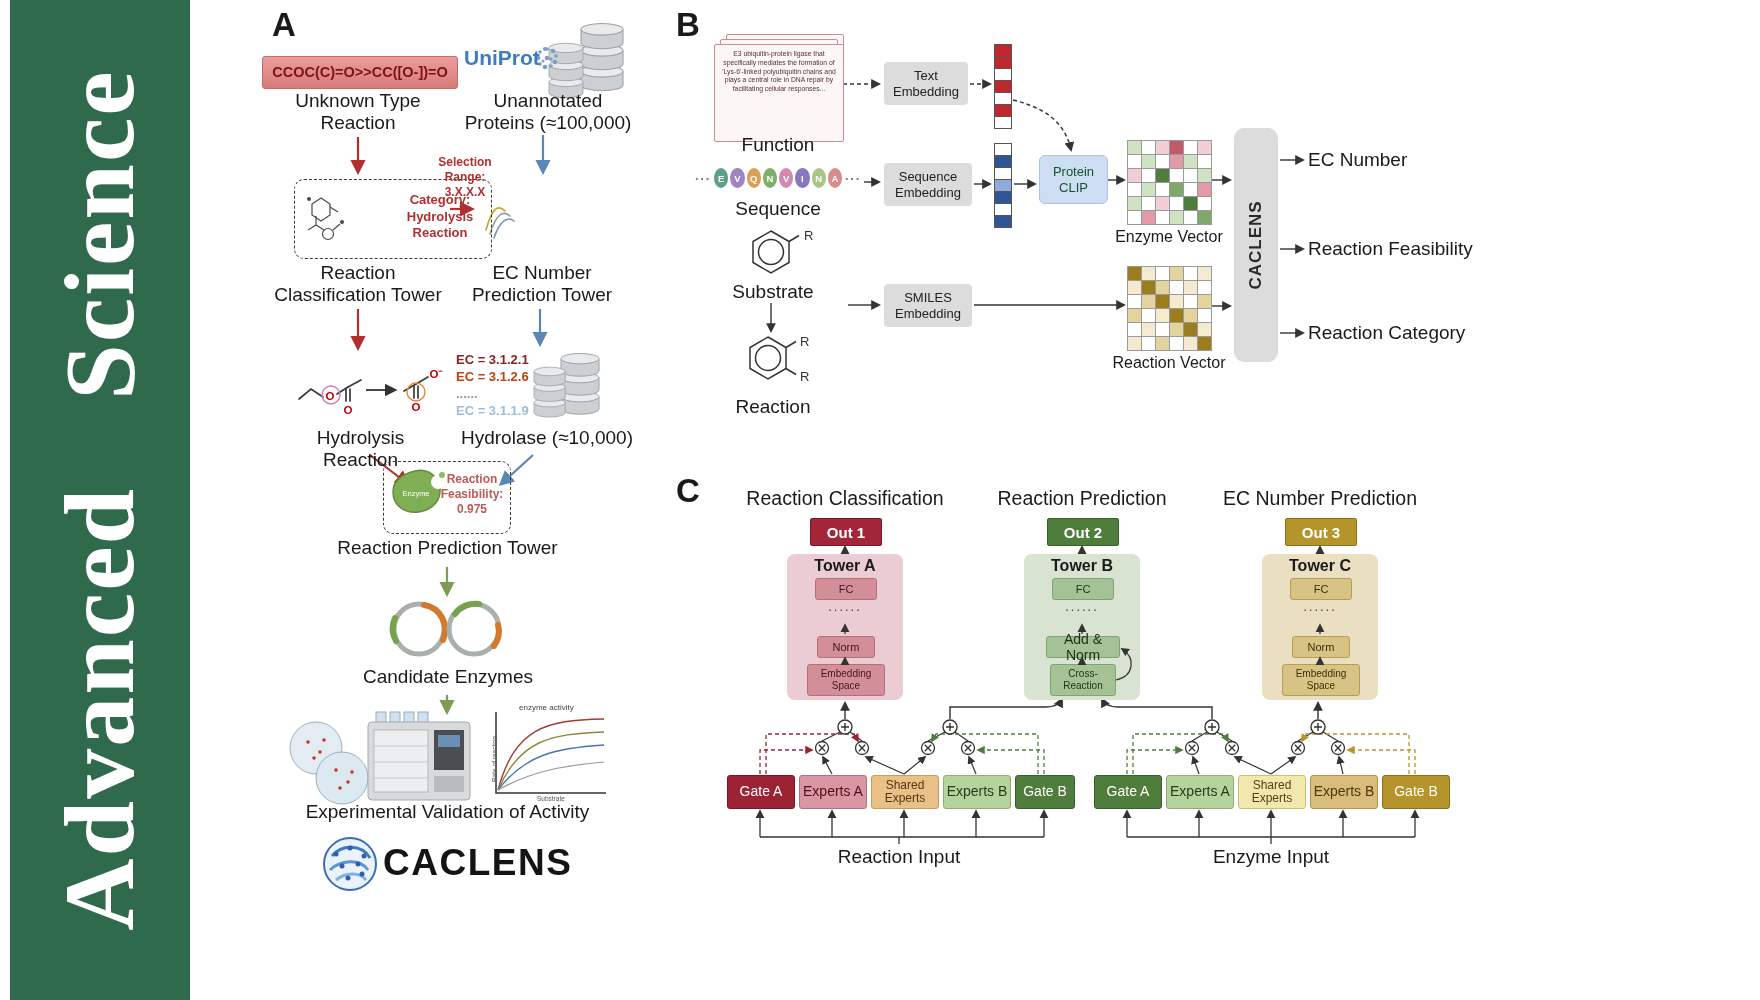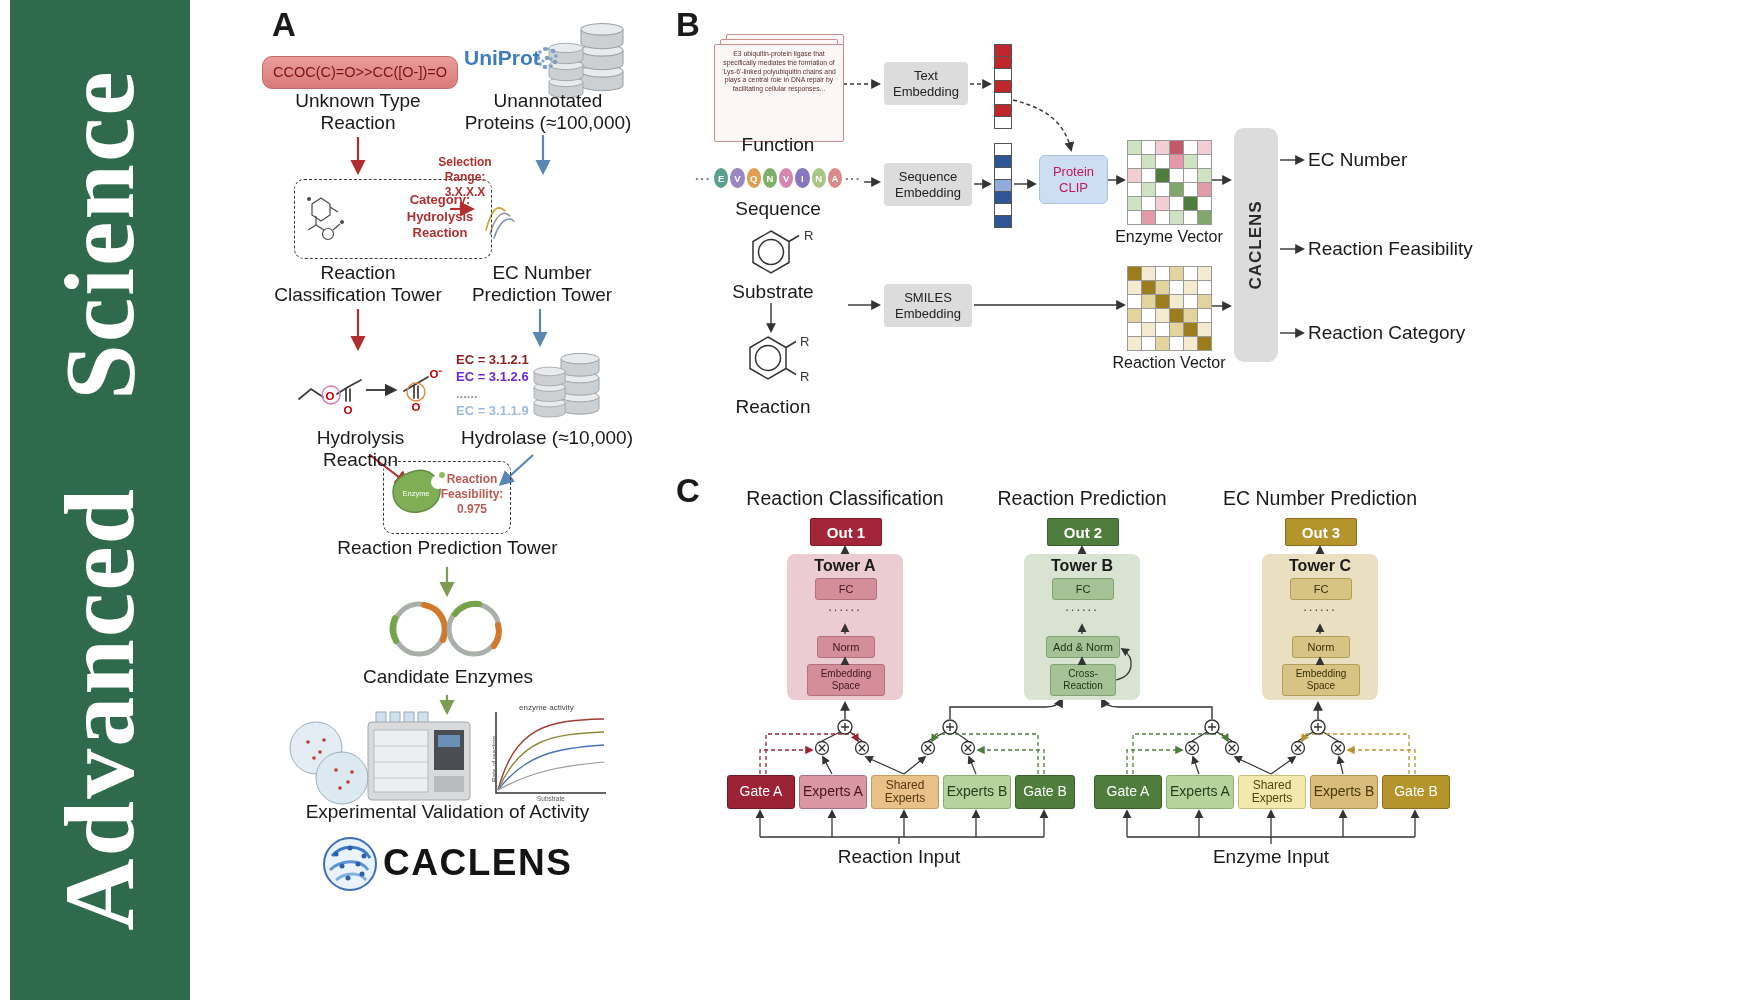--- a/index.html
+++ b/index.html
@@ -11,41 +11,41 @@
   #banner{position:absolute;left:10px;top:0;width:180px;height:1000px;background:#2f6a4d;}
   #banner .vtext{position:absolute;left:-410px;top:410px;width:1000px;height:180px;
     transform:rotate(-90deg);text-align:center;line-height:180px;
     font-family:"Liberation Serif",serif;font-weight:700;font-size:100px;color:#ffffff;
     letter-spacing:2px;word-spacing:60px;white-space:nowrap;}
   
   .big{font-size:19px;line-height:22px;text-align:center;white-space:pre-line;}
   .panel-letter{font-size:33px;font-weight:700;}
   
   .smiles-box{width:194px;height:31px;background:linear-gradient(#ec9c9c,#d97a7a);
-    border:1px solid #c46a6a;border-radius:10px;color:#7c1313;font-weight:400;font-size:14.5px;
+    border:1px solid #c46a6a;border-radius:3px;color:#7c1313;font-weight:700;font-size:14.5px;
     text-align:center;line-height:31px;}
   .uniprot-row{display:flex;align-items:center;gap:4px;}
   .uniprot-text{color:#3d7dbf;font-weight:700;font-size:21px;}
   .dashed-box{border:1.6px dashed #3a3a3a;border-radius:10px;}
   .cat-text{font-size:13px;line-height:16.5px;color:#b03030;font-weight:600;text-align:center;white-space:pre-line;}
   .ecr-text{font-size:13px;line-height:16.5px;color:#3a6ea8;font-weight:600;text-align:center;white-space:pre-line;}
   .sel-text{font-size:12px;line-height:15px;color:#b03030;font-weight:600;text-align:center;white-space:pre-line;}
   .feas-text{font-size:12px;line-height:15px;color:#bb5a55;font-weight:600;text-align:center;white-space:pre-line;}
   .eclist div{font-size:13px;line-height:17px;font-weight:600;}
-  .ec1{color:#8b2020;} .ec2{color:#6d28d9;} .ec3{color:#9a9a9a;} .ec4{color:#9fbcd8;}
+  .ec1{color:#8b2020;} .ec2{color:#c2410c;} .ec3{color:#9a9a9a;} .ec4{color:#9fbcd8;}
   .caclens-word{font-size:37px;font-weight:800;letter-spacing:1.5px;color:#141414;}
   .tt{font-size:8px;color:#444;}
   .ttx{font-size:6.5px;color:#555;}
   
   .card{position:absolute;background:#fdf6f6;border:1.5px solid #c98f8f;border-radius:2px;}
   .card-front{padding:5px 6px;font-size:6.8px;line-height:8.8px;color:#5a3030;text-align:center;}
   .gray-box{background:#dcdcdc;border-radius:4px;display:flex;align-items:center;justify-content:center;
     text-align:center;font-size:13px;line-height:16px;font-weight:500;white-space:pre-line;color:#222;}
   .clip-box{background:#cdddf2;border:1px solid #aac3e2;border-radius:6px;display:flex;align-items:center;
-    justify-content:center;text-align:center;font-size:13px;line-height:16px;font-weight:500;white-space:pre-line;color:#be185d;}
+    justify-content:center;text-align:center;font-size:13px;line-height:16px;font-weight:500;white-space:pre-line;color:#14532d;}
   .vcol{display:flex;flex-direction:column;}
   .vcell{width:16px;height:11px;border:1px solid #555;margin-top:-1px;}
   .vcol .vcell:first-child{margin-top:0;}
   .mgrid{display:grid;grid-template-columns:repeat(6,13px);grid-auto-rows:13px;gap:1px;
     background:#9a9a9a;border:1px solid #9a9a9a;}
   .seqrow{display:flex;align-items:center;justify-content:center;gap:2px;}
   .aa{width:20px;height:20px;border-radius:50%;color:#fff;font-size:9.5px;font-weight:700;
     display:flex;align-items:center;justify-content:center;}
   .seq-dots{font-size:13px;font-weight:700;color:#777;letter-spacing:1px;padding:0 1px;}
   .vbox{background:#dcdcdc;border-radius:10px;display:flex;align-items:center;justify-content:center;}
@@ -569,21 +569,21 @@
     <div class="tbox" style="left:28px;top:24px;width:60px;height:20px;font-size:11px;">FC</div>
     <div class="tdots">......</div>
     <div class="tbox" style="left:30px;top:82px;width:56px;height:20px;font-size:11px;">Norm</div>
     <div class="tbox" style="left:20px;top:110px;width:76px;height:30px;font-size:10px;line-height:12px;">Embedding
 Space</div>
   </div>
   <div class="tower tb" style="left:1024px;background:#d8e3d1;">
     <div class="ttitle">Tower B</div>
     <div class="tbox" style="left:28px;top:24px;width:60px;height:20px;font-size:11px;">FC</div>
     <div class="tdots">......</div>
-    <div class="tbox" style="left:22px;top:82px;width:72px;height:20px;font-size:11px;">Add &amp; Norm</div>
+    <div class="tbox" style="left:22px;top:82px;width:72px;height:20px;font-size:14px;">Add &amp; Norm</div>
     <div class="tbox" style="left:26px;top:110px;width:64px;height:30px;font-size:10px;line-height:12px;">Cross-
 Reaction</div>
   </div>
   <div class="tower tc" style="left:1262px;background:#eadfc1;">
     <div class="ttitle">Tower C</div>
     <div class="tbox" style="left:28px;top:24px;width:60px;height:20px;font-size:11px;">FC</div>
     <div class="tdots">......</div>
     <div class="tbox" style="left:30px;top:82px;width:56px;height:20px;font-size:11px;">Norm</div>
     <div class="tbox" style="left:20px;top:110px;width:76px;height:30px;font-size:10px;line-height:12px;">Embedding
 Space</div>

